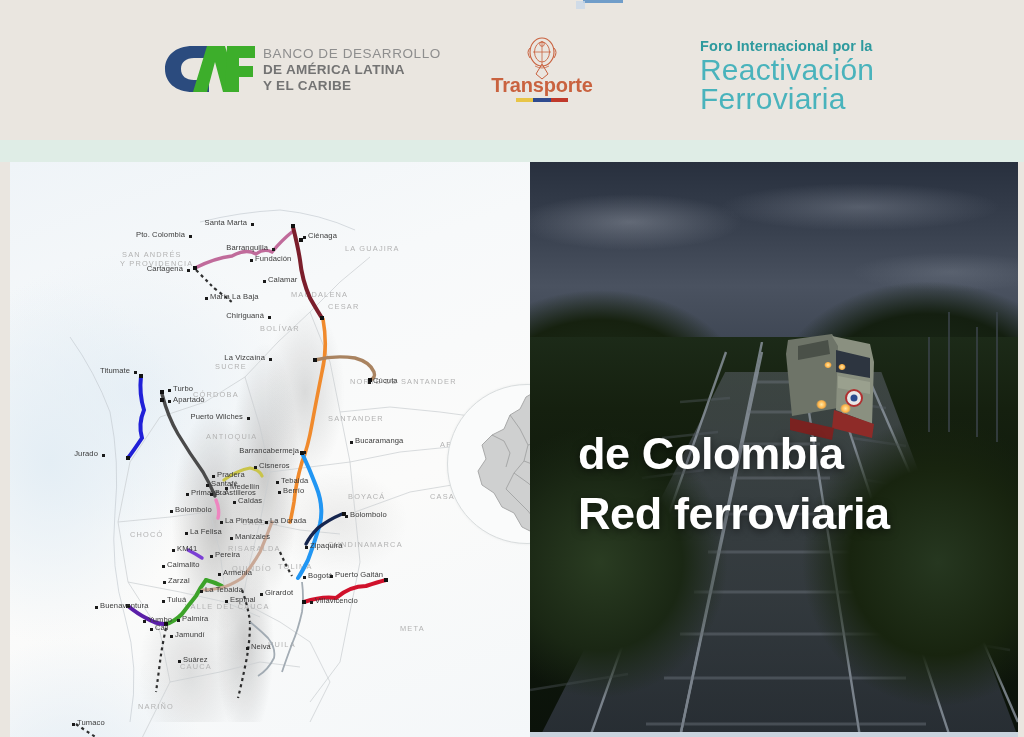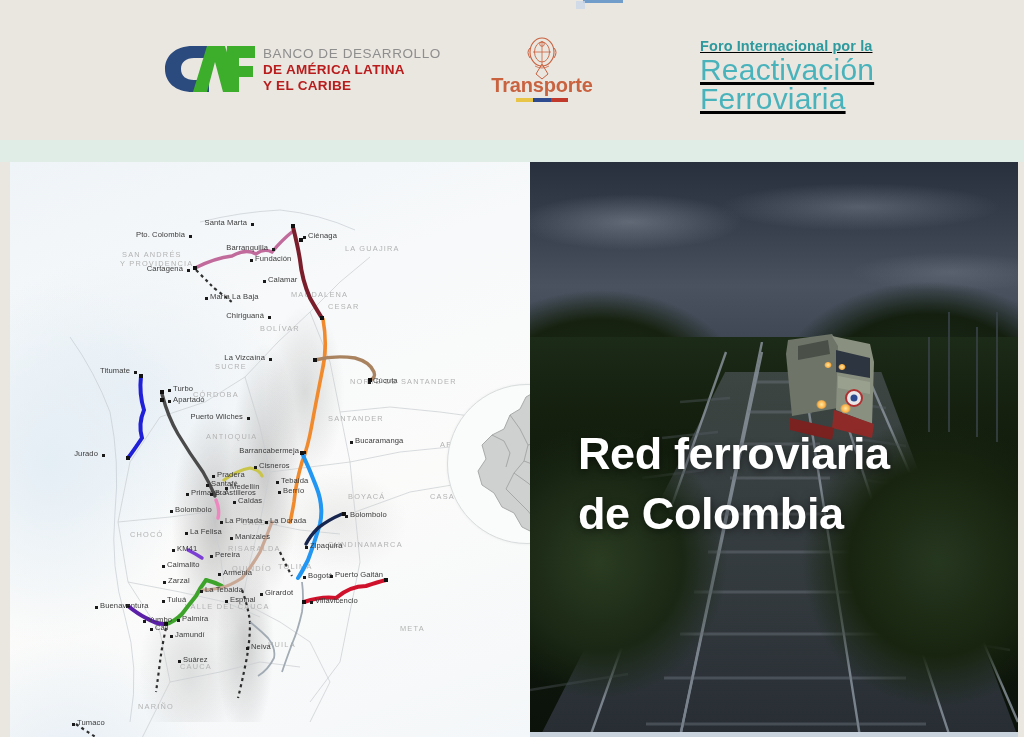--- a/index.html
+++ b/index.html
@@ -28,39 +28,39 @@
   
   .caf-logo { position: absolute; left: 163px; top: 44px; width: 255px; height: 56px; }
   .caf-mark { position: absolute; left: 0; top: 0; width: 92px; height: 50px; }
   .caf-mark svg { display:block; }
   .caf-text { position: absolute; left: 100px; top: 2px; width: 160px; }
   .caf-l1 {
     font-size: 13.5px; letter-spacing: .6px; color: #8E8E8E;
     font-weight: 400; line-height: 16px; white-space: nowrap;
   }
   .caf-l2, .caf-l3 {
-    font-size: 13.5px; letter-spacing: .3px; color: #b91c1c;
+    font-size: 13.5px; letter-spacing: .3px; color: #737373;
     font-weight: 700; line-height: 16px; white-space: nowrap;
   }
 
   
   .transporte { position: absolute; left: 482px; top: 36px; width: 120px; height: 72px; }
   .tr-emblem { position: absolute; left: 50%; top: 0; transform: translateX(-50%); }
   .tr-word {
     position: absolute; left: 0; top: 38px; width: 120px; text-align: center;
     font-size: 20px; font-weight: 700; color: #C9623F; letter-spacing: -.2px;
   }
   .tr-flag {
     position: absolute; left: 50%; top: 62px; transform: translateX(-50%);
     width: 52px; height: 4px; display: flex;
   }
   .tr-flag i { flex: 1; height: 100%; display: block; }
 
   
-  .foro { position: absolute; left: 700px; top: 38px; width: 260px; height: 72px; text-decoration: underline; }
+  .foro { position: absolute; left: 700px; top: 38px; width: 260px; height: 72px; }
   .foro-l1 {
     font-size: 14.5px; font-weight: 700; color: #2E9A9E; letter-spacing: .1px;
     line-height: 17px; white-space: nowrap;
   }
   .foro-l2, .foro-l3 {
     font-size: 30px; font-weight: 400; color: #49B3BC; line-height: 29px;
     letter-spacing: .2px; white-space: nowrap;
   }
 
   
@@ -550,20 +550,20 @@
           <circle cx="76" cy="66" r="3.5" fill="#2B4B8E"></circle>
           <path d="M20 14 L50 8 L52 22 L20 28 Z" fill="#4A5048"></path>
         </svg>
         <div class="headlight" style="left:38px;top:68px"></div>
         <div class="headlight" style="left:62px;top:72px"></div>
         <div class="headlight" style="left:46px;top:30px;width:8px;height:6px"></div>
         <div class="headlight" style="left:60px;top:32px;width:8px;height:6px"></div>
       </div>
 
       <div class="title-overlay">
+        <div>de Colombia</div>
         <div>Red ferroviaria</div>
-        <div>de Colombia</div>
       </div>
 
       <div class="bottom-strip"></div>
     </div>
   </div>
 </div>
 
 </body></html>

